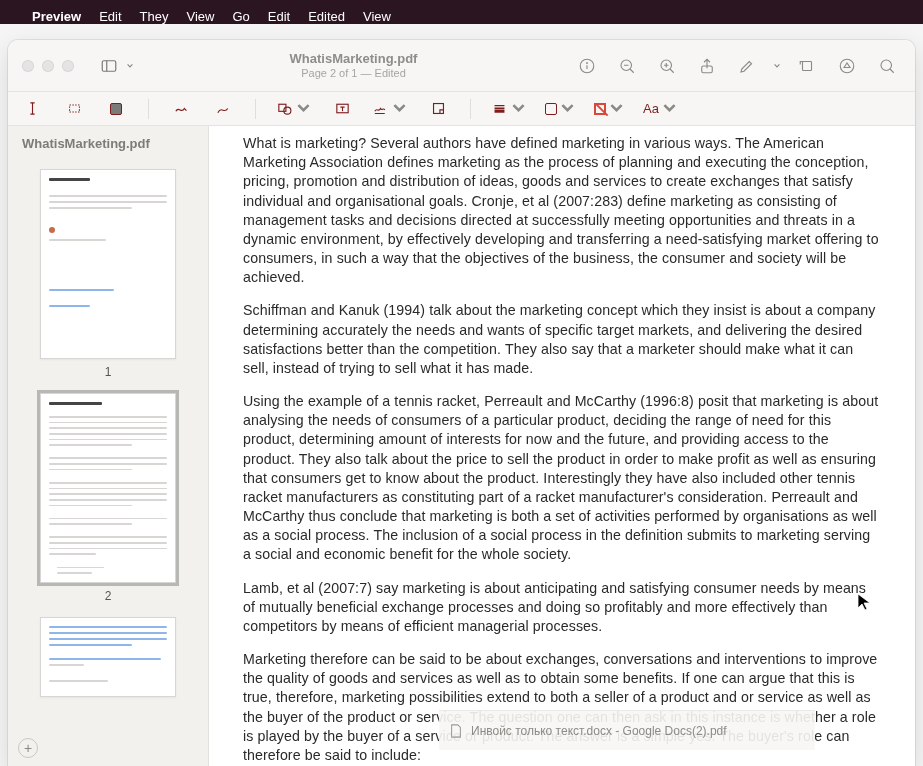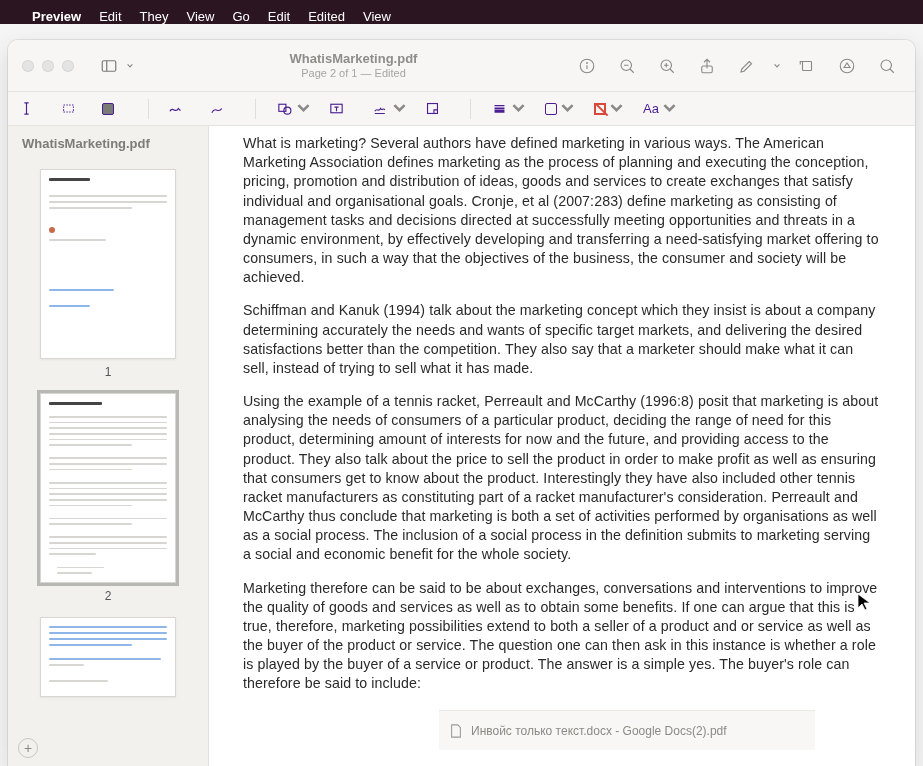--- a/index.html
+++ b/index.html
@@ -15,21 +15,21 @@
 .tbtn svg{width:18px;height:18px;stroke:currentColor;fill:none;stroke-width:1.6}
 .sidebar-toggle{display:flex;align-items:center;gap:2px}
 .titlearea{flex:1;display:flex;justify-content:center}
 .titlecol{display:flex;flex-direction:column;align-items:center;line-height:1.2}
 .doctitle{font-size:13px;font-weight:600;color:#8d8d89}
 .docsub{font-size:11px;color:#a5a5a1}
 .tb-right{display:flex;gap:12px;align-items:center}
 .hbtn{width:28px;height:28px;display:flex;align-items:center;justify-content:center;color:#8a8a86}
 .hbtn svg{width:18px;height:18px;stroke:currentColor;fill:none;stroke-width:1.5}
 .markup-bar{height:34px;background:#f7f6f5;border-bottom:1px solid #e5e3e0;display:flex;align-items:center;padding:0 10px;gap:14px}
-.mbtn{width:28px;height:24px;display:flex;align-items:center;justify-content:space-between;color:#4c1d95}
+.mbtn{width:28px;height:24px;display:flex;align-items:center;justify-content:center;color:#7f1d1d}
 .mbtn svg{width:17px;height:17px;stroke:currentColor;fill:none;stroke-width:1.6}
 .mdiv{width:1px;height:20px;background:#e0ded9;margin:0 4px}
 .mbtn.dd{width:auto;gap:2px;padding:0 2px}
 .chev{width:8px;height:8px}
 .body{flex:1;display:flex;overflow:hidden}
 .sidebar{width:201px;background:#f2f1ee;border-right:1px solid #e3e1de;display:flex;flex-direction:column;position:relative}
 .side-title{padding:10px 14px;font-size:13px;font-weight:600;color:#7c7c78}
 .thumbs{flex:1;overflow:auto;padding:8px 0 40px}
 .thumb-wrap{display:flex;flex-direction:column;align-items:center;margin-bottom:14px}
 .thumb{width:136px;background:#fff;border:1px solid #d8d6d2;box-shadow:0 1px 2px rgba(0,0,0,.06);padding:8px;display:flex;flex-direction:column;gap:4px}
@@ -308,20 +308,21 @@
         </div>
       </div>
       <div class="add-btn">+</div>
     </div>
 
     <div class="content">
       <div class="page">
         <p>What is marketing? Several authors have defined marketing in various ways. The American Marketing Association defines marketing as the process of planning and executing the conception, pricing, promotion and distribution of ideas, goods and services to create exchanges that satisfy individual and organisational goals. Cronje, et al (2007:283) define marketing as consisting of management tasks and decisions directed at successfully meeting opportunities and threats in a dynamic environment, by effectively developing and transferring a need-satisfying market offering to consumers, in such a way that the objectives of the business, the consumer and society will be achieved.</p>
         <p>Schiffman and Kanuk (1994) talk about the marketing concept which they insist is about a company determining accurately the needs and wants of specific target markets, and delivering the desired satisfactions better than the competition. They also say that a marketer should make what it can sell, instead of trying to sell what it has made.</p>
         <p>Using the example of a tennis racket, Perreault and McCarthy (1996:8) posit that marketing is about analysing the needs of consumers of a particular product, deciding the range of need for this product, determining amount of interests for now and the future, and providing access to the product. They also talk about the price to sell the product in order to make profit as well as ensuring that consumers get to know about the product. Interestingly they have also included other tennis racket manufacturers as constituting part of a racket manufacturer's consideration. Perreault and McCarthy thus conclude that marketing is both a set of activities performed by organisations as well as a social process. The inclusion of a social process in the definition submits to marketing serving a social and economic benefit for the whole society.</p>
+        <p>Lamb, et al (2007:7) say marketing is about anticipating and satisfying consumer needs by means of mutually beneficial exchange processes and doing so profitably and more effectively than competitors by means of efficient managerial processes.</p>
         <p>Marketing therefore can be said to be about exchanges, conversations and interventions to improve the quality of goods and services as well as to obtain some benefits. If one can argue that this is true, therefore, marketing possibilities extend to both a seller of a product and or service as well as the buyer of the product or service. The question one can then ask in this instance is whether a role is played by the buyer of a service or product. The answer is a simple yes. The buyer's role can therefore be said to include:</p>
 
       </div>
       <div class="cursor"><svg viewBox="0 0 14 18">
             <path d="M1 1l0 14 4-4 3 6 2-1-3-6 6 0z" fill="#000" stroke="#fff" stroke-width=".8"></path>
           </svg></div>
       <div class="dock-hint">
         <svg class="dock-ic" viewBox="0 0 16 16">
             <path d="M3 1h7l3 3v11H3z" fill="none" stroke="#9a9a96" stroke-width="1.2"></path>
           </svg>

